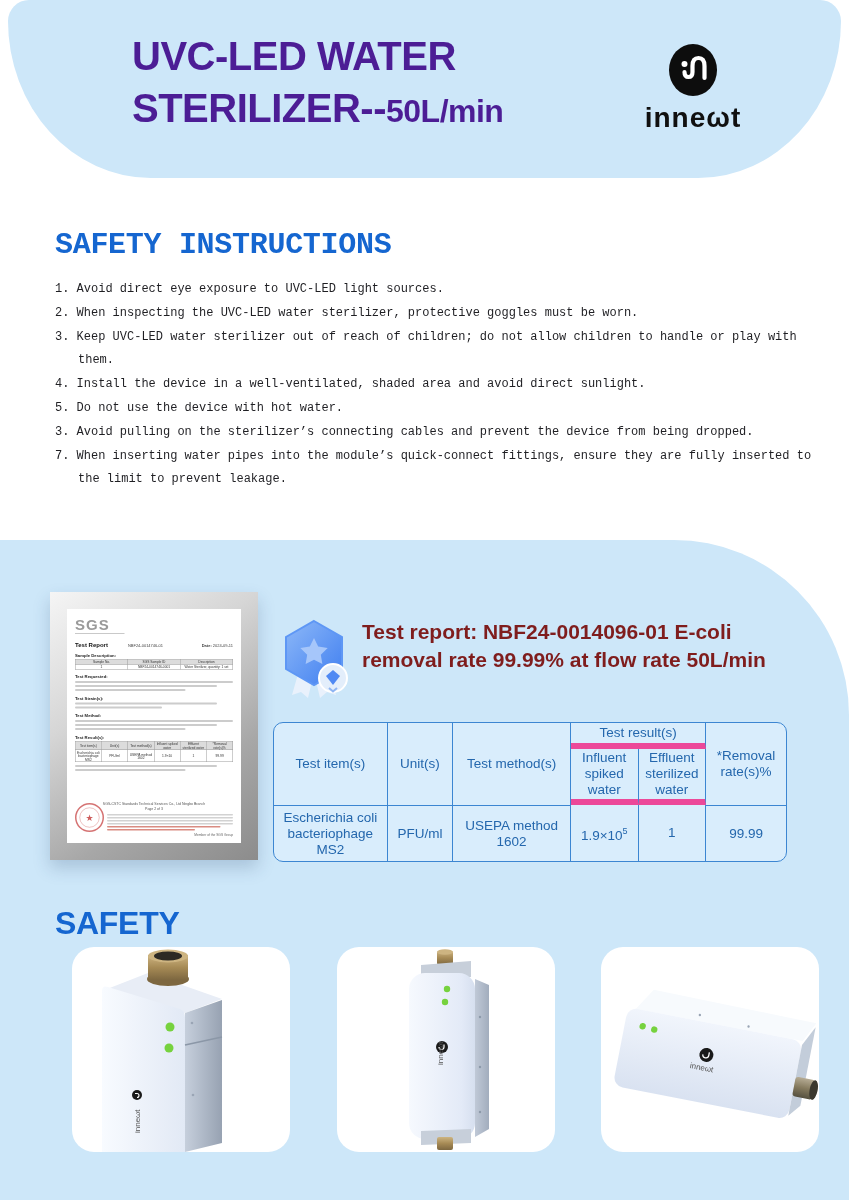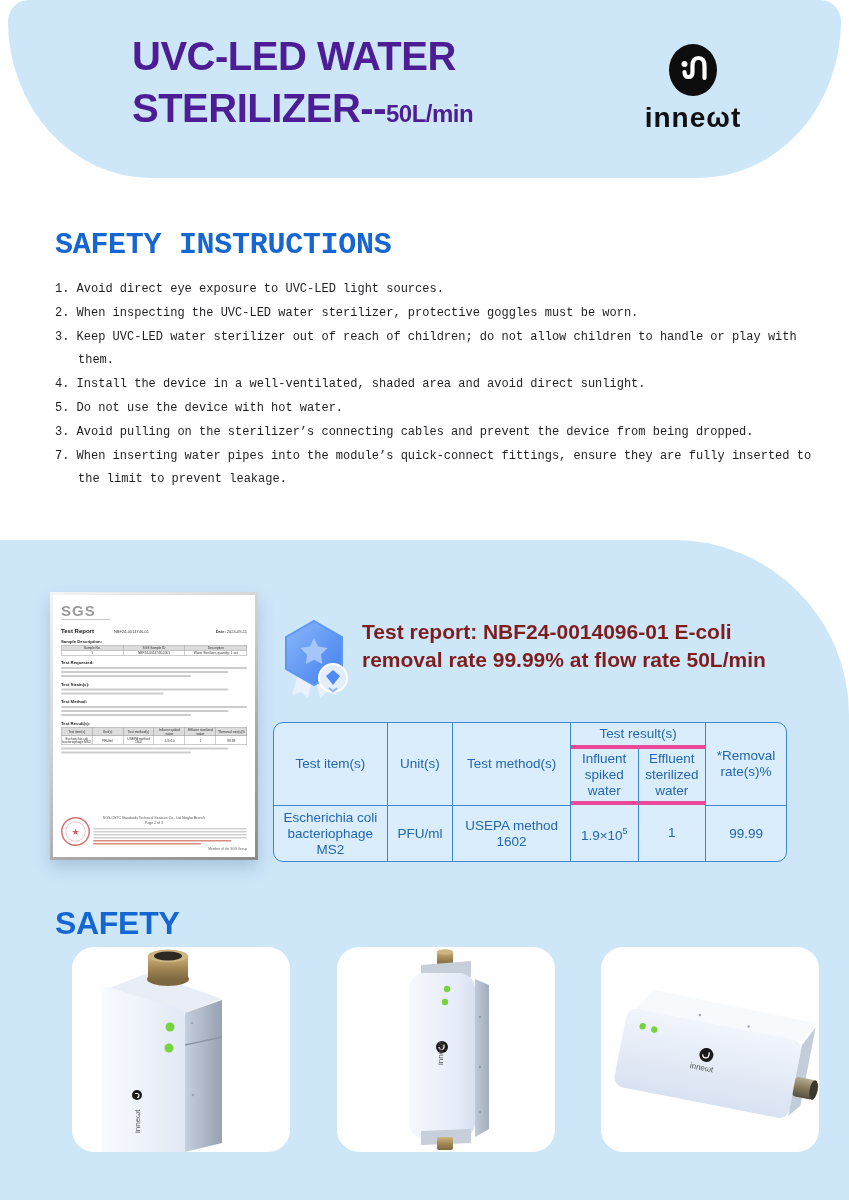--- a/index.html
+++ b/index.html
@@ -5,38 +5,38 @@
   * { margin:0; padding:0; box-sizing:border-box; }
   html,body { background:#ffffff; }
   body { font-family:"Liberation Sans", sans-serif; }
   .page { position:relative; width:849px; height:1200px; background:#ffffff; overflow:hidden; }
 
   
   .hero { position:absolute; left:8px; right:8px; top:0; height:178px;
           background:#cde7f9; border-radius:22px 22px 150px 150px / 22px 22px 165px 165px; }
   .hero-title { position:absolute; left:112px; top:30px; color:#4c1d95; font-weight:700;
                 font-size:40px; line-height:52px; letter-spacing:-0.5px;margin-left:12px; }
-  .hero-title .suffix { font-size:24px; }
+  .hero-title .suffix { font-size:32px; }
   .brand { position:absolute; left:595px; top:44px; width:180px; text-align:center; }
   .brand svg { display:block; margin:0 auto; }
   .wordmark { margin-top:6px; font-size:28px; font-weight:600; color:#101010; letter-spacing:1px; }
 
   
   .safety { position:absolute; left:55px; top:228px; width:760px;font-family:Liberation Mono, monospace; }
   .safety h2 { color:#1566d0; font-size:30px; font-weight:700; letter-spacing:-0.3px; margin-bottom:16px; }
   .s-item { font-size:12px; line-height:23px; color:#1f1f23; padding-left:23px; text-indent:-23px; margin-bottom:1px; }
 
   
   .bluepanel { position:absolute; left:0; right:0; top:540px; height:660px;
                background:#cde7f9; border-top-right-radius:175px; }
 
   
   .cert { position:absolute; left:50px; top:52px; width:208px; height:268px;
           background:linear-gradient(145deg,#f5f5f5 0%,#d6d6d6 35%,#a7a7a7 70%,#8c8c8c 100%);
-          padding:3px; box-shadow:0 8px 16px rgba(40,70,110,.22); }
+          padding:17px; box-shadow:0 8px 16px rgba(40,70,110,.22); }
   .cert-page { width:100%; height:100%; background:#ffffff; overflow:hidden; position:relative; }
   .cert-inner { width:200%; height:200%; transform:scale(.5); transform-origin:0 0; padding:14px 16px; position:relative; }
   .sgs-logo { font-size:30px; font-weight:700; color:#9a9a9a; letter-spacing:2px;
               border-bottom:2px solid #c9c9c9; display:inline-block; padding-right:30px; }
   .cert-head { display:flex; align-items:baseline; margin-top:14px; font-size:8px; color:#444; }
   .cert-head .ct { font-size:12px; font-weight:700; color:#111; }
   .cert-head .cn { margin-left:40px; }
   .cert-head .cd { margin-left:auto; }
   .clabel { font-size:8.5px; font-weight:700; color:#222; margin:9px 0 3px; }
   .bl { height:4px; background:#cccccc; border-radius:2px; margin:4px 0; }
@@ -62,21 +62,21 @@
               font-size:21px; line-height:28px; font-weight:700; }
 
   
   .rtable { position:absolute; left:273px; top:182px; width:514px; height:140px;
             display:grid; grid-template-columns:22.2% 12.8% 23% 13.2% 13.2% 15.6%;
             grid-template-rows:26px 56px 1fr;
             border:1.6px solid #3c86d2; border-radius:10px; background:#d9edfc;
             color:#2467ad; font-size:13.5px; line-height:16px; }
   .rtable .cell { display:flex; align-items:center; justify-content:center; text-align:center; padding:2px 3px; }
   .rtable .br { border-right:1px solid #3c86d2; }
-  .rtable .bb { border-bottom:4px solid #ec4899; }
+  .rtable .bb { border-bottom:6px solid #ec4899; }
   .rtable sup { font-size:9px; }
 
   
   .views-h { position:absolute; left:55px; top:365px; color:#1566d0; font-size:32px; font-weight:700; letter-spacing:-0.3px; }
   .vcard { position:absolute; top:407px; width:218px; height:205px; background:#ffffff; border-radius:22px; overflow:hidden; }
   .vcard.c1{ left:72px; } .vcard.c2{ left:337px; } .vcard.c3{ left:601px; }
 </style>
 </head>
 <body>
 

